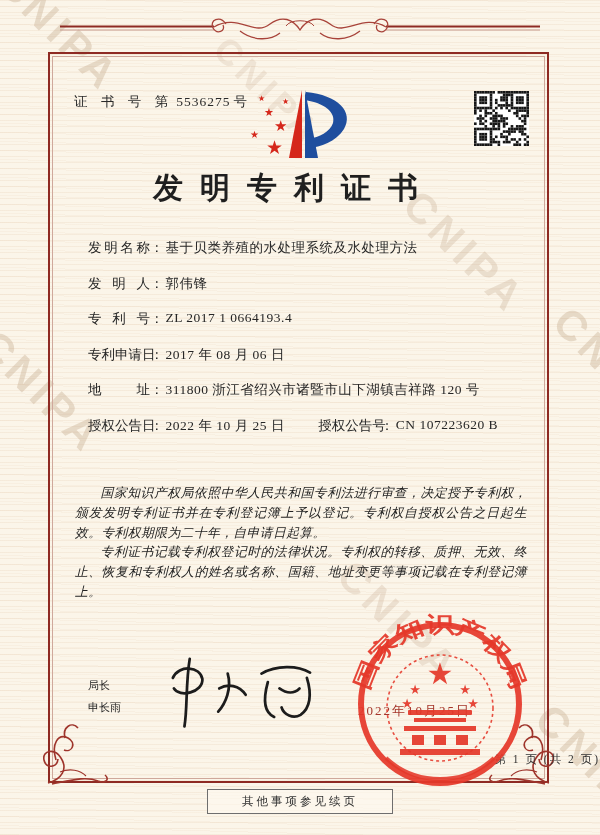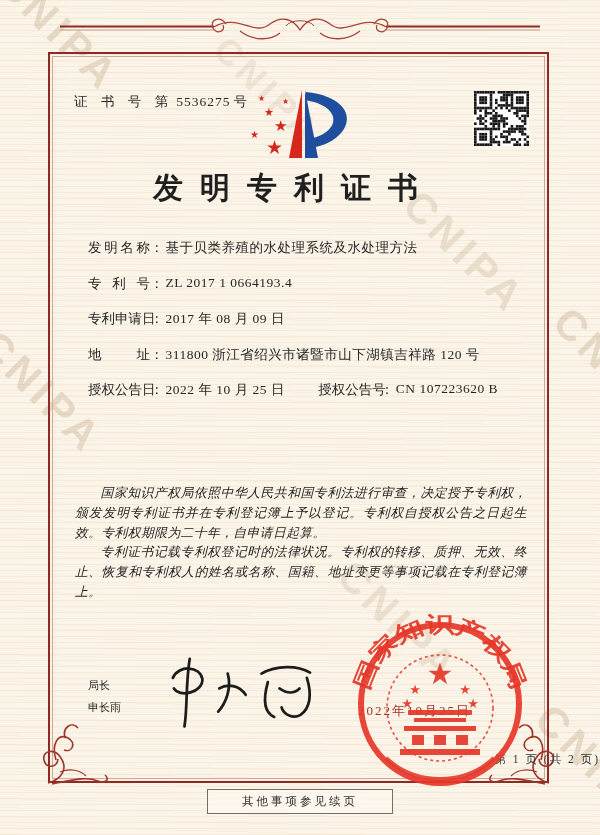--- a/index.html
+++ b/index.html
@@ -370,24 +370,27 @@
         </g>
     </svg>
 
     <div class="doc-title">发明专利证书</div>
 
     <div class="fields">
       <div class="frow">
         <span class="flabel">发明名称</span><span class="fcolon">：</span><span class="fvalue">基于贝类养殖的水处理系统及水处理方法</span>
       </div>
       <div class="frow">
+        <span class="flabel">发明人</span><span class="fcolon">：</span><span class="fvalue">郭伟锋</span>
+      </div>
+      <div class="frow">
         <span class="flabel">专利号</span><span class="fcolon">：</span><span class="fvalue">ZL 2017 1 0664193.4</span>
       </div>
       <div class="frow">
-        <span class="flabel">专利申请日</span><span class="fcolon">：</span><span class="fvalue">2017 年 08 月 09 日</span>
+        <span class="flabel">专利申请日</span><span class="fcolon">：</span><span class="fvalue">2017 年 08 月 06 日</span>
       </div>
       <div class="frow">
         <span class="flabel">地址</span><span class="fcolon">：</span><span class="fvalue">311800 浙江省绍兴市诸暨市山下湖镇吉祥路 120 号</span>
       </div>
       <div class="frow">
         <span class="flabel">授权公告日</span><span class="fcolon">：</span><span class="fvalue">2022 年 10 月 25 日</span>
         <span class="second">
           <span class="flabel">授权公告号</span><span class="fcolon">：</span><span class="fvalue">CN 107223620 B</span>
         </span>
       </div>

